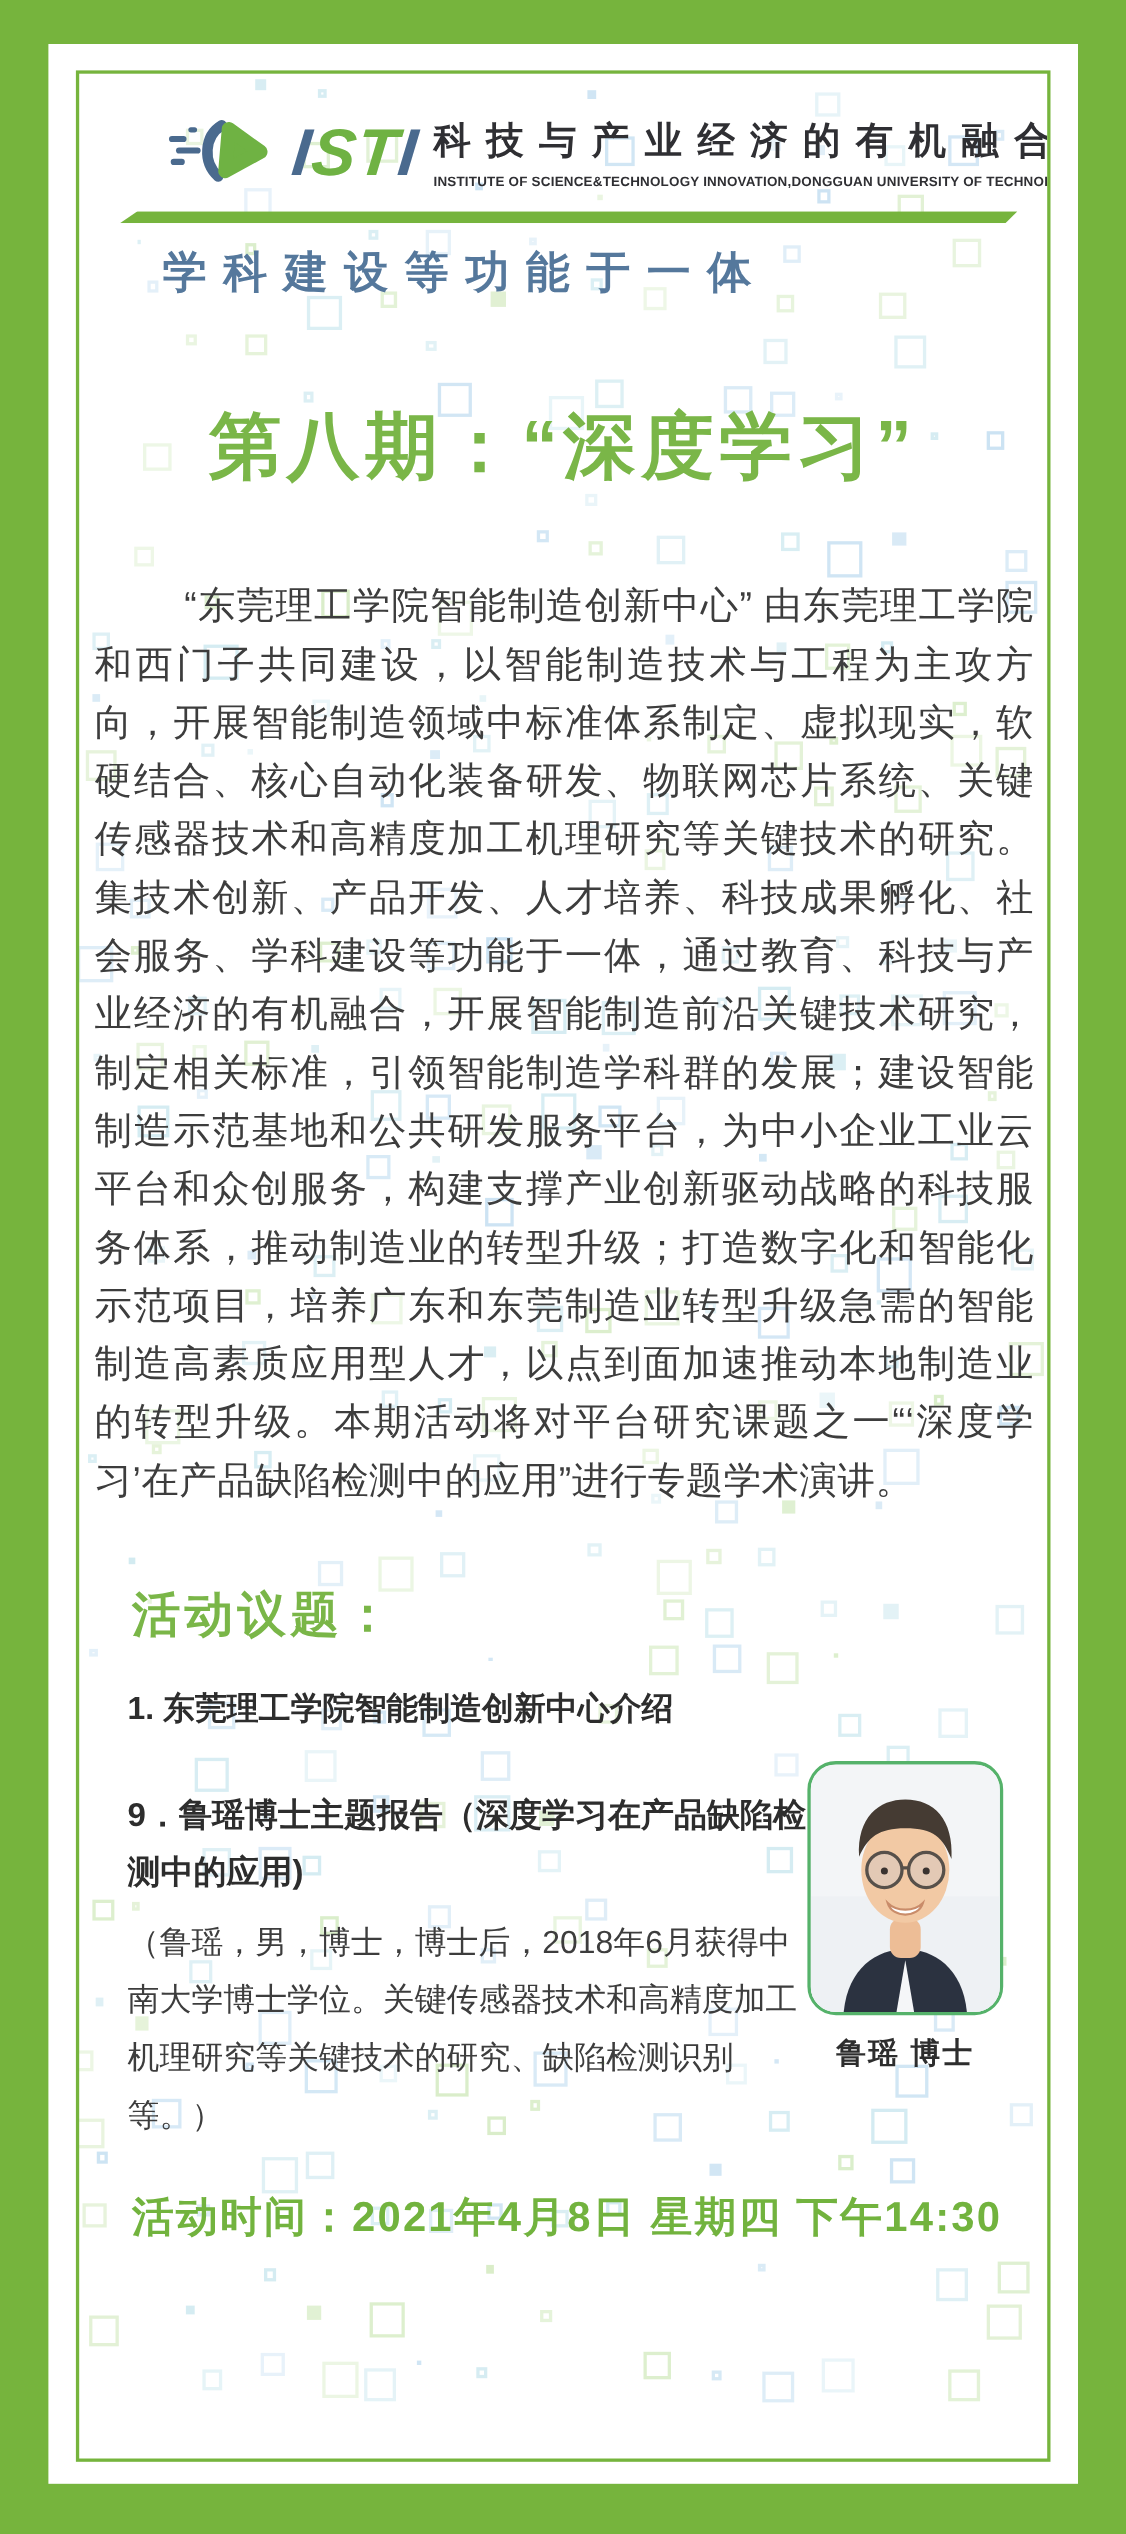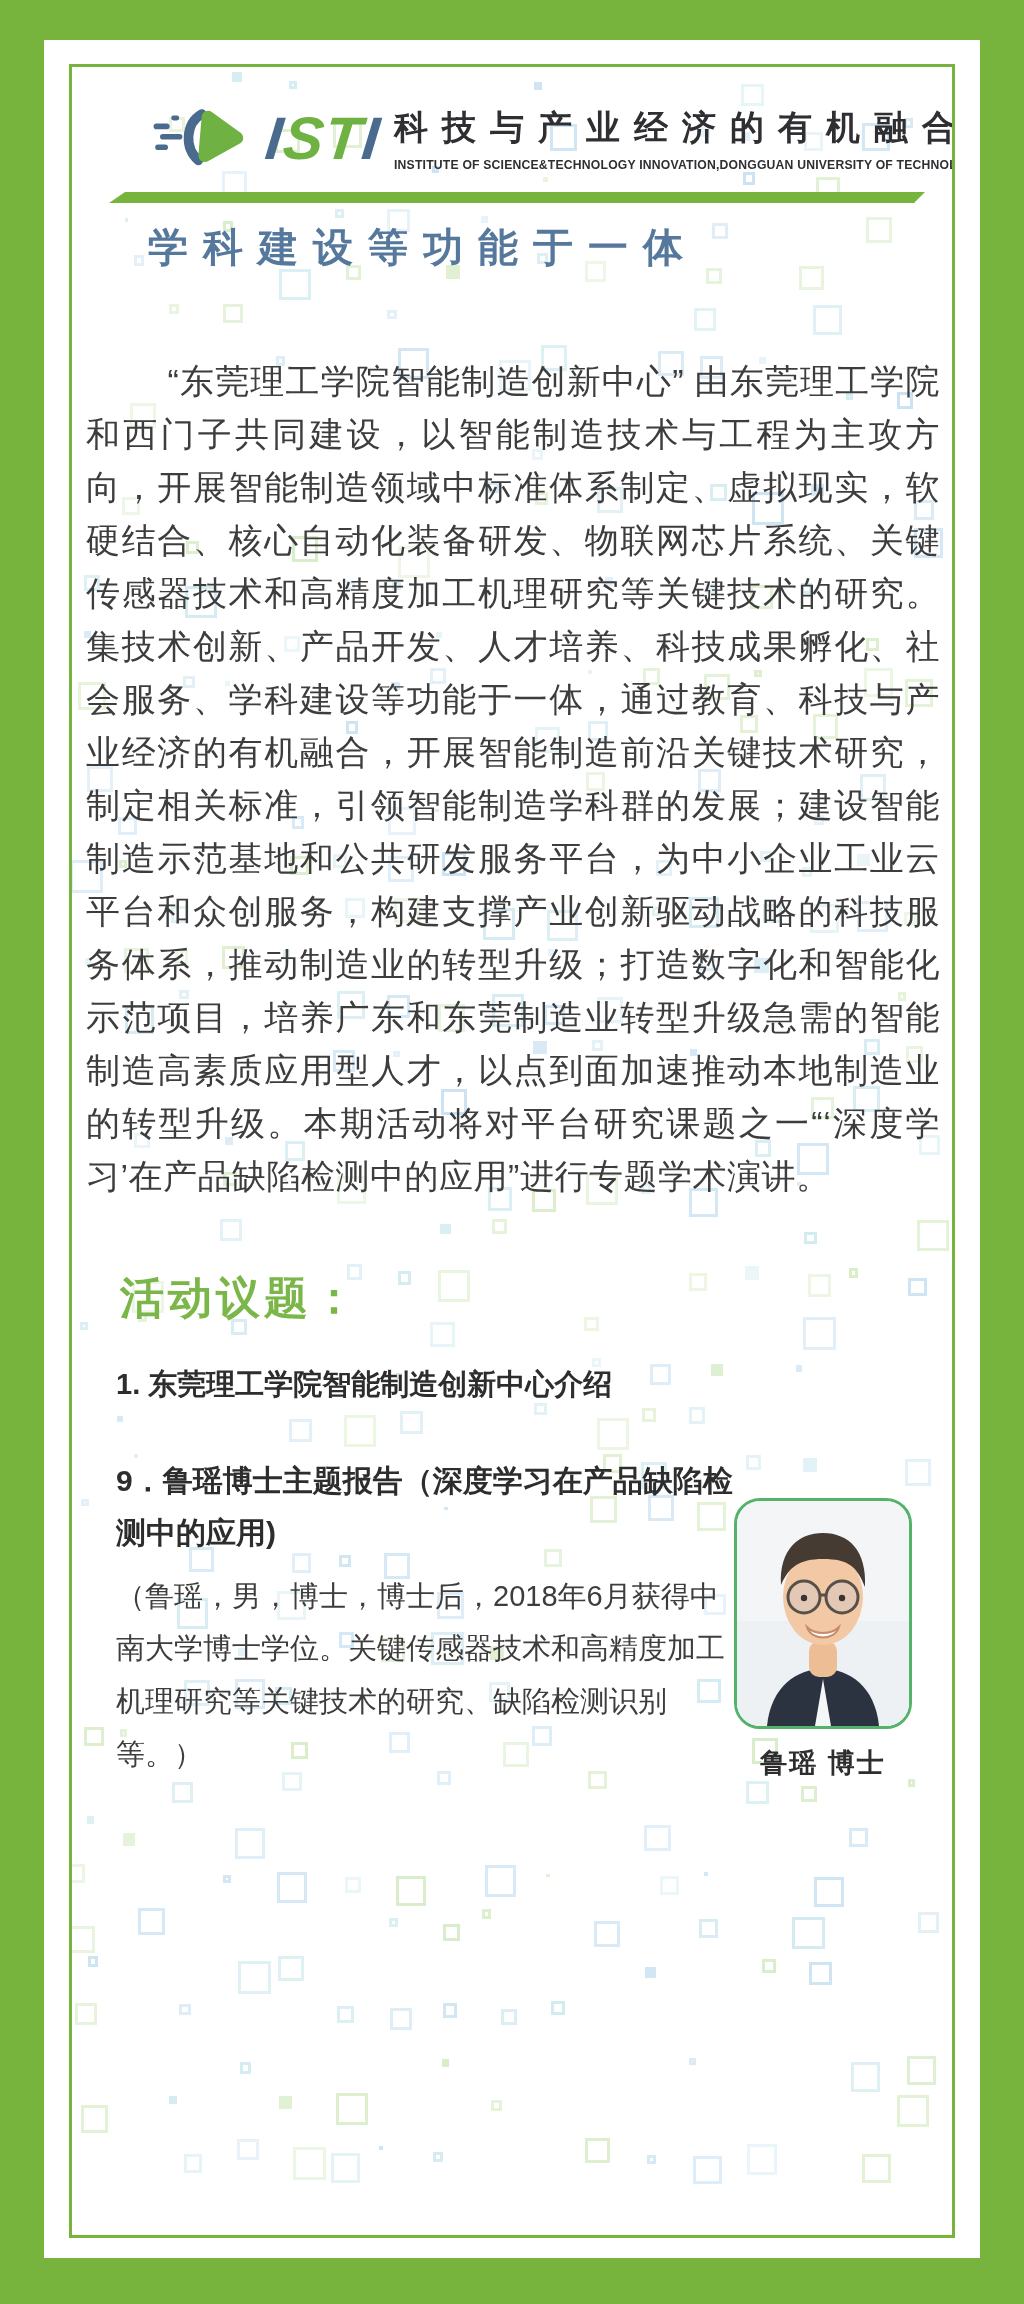--- a/index.html
+++ b/index.html
@@ -33,21 +33,21 @@
   .series{margin:17px 0 0 76px;font-size:40px;font-weight:700;color:#55789c;letter-spacing:15px;}
 
   .title{margin:80px 10px 0 10px;text-align:center;color:#7ab648;font-weight:900;
     font-size:66px;line-height:100px;letter-spacing:5px;}
 
   .intro{margin:70px 12px 0 14px;font-size:34px;line-height:53px;color:#3d3d3d;
     text-align:justify;text-indent:2.4em;letter-spacing:.5px;}
 
   .agenda-heading{margin:66px 0 0 48px;font-size:44px;font-weight:900;color:#7ab648;letter-spacing:4px;}
 
-  .agenda-row{display:flex;justify-content:space-between;align-items:flex-end;
+  .agenda-row{display:flex;justify-content:space-between;align-items:center;
     margin-top:36px;padding:0 48px 0 44px;}
   .agenda-left{width:618px;flex:none;color:#2d2d2d;}
   .agenda-item1{font-size:29px;font-weight:700;line-height:1.4;}
   .agenda-item2-title{font-size:30px;font-weight:700;line-height:1.75;margin-top:50px;}
   .agenda-item2-detail{font-size:29px;font-weight:400;line-height:1.82;margin-top:10px;color:#3d3d3d;}
   .agenda-right{width:178px;flex:none;display:flex;flex-direction:column;align-items:center;}
   .photo-frame{width:172px;height:225px;border:3px solid #55b26a;border-radius:26px;overflow:hidden;background:#eef2f6;}
   .photo-frame svg{display:block;width:100%;height:100%;}
   .photo-caption{margin-top:16px;font-size:27px;font-weight:700;color:#2d2d2d;letter-spacing:2px;white-space:nowrap;}
 
@@ -384,20 +384,21 @@
           <div class="org-cn">科技与产业经济的有机融合</div>
           <div class="org-en">INSTITUTE OF SCIENCE&amp;TECHNOLOGY INNOVATION,DONGGUAN UNIVERSITY OF TECHNOLOGY</div>
         </div>
       </div>
 
       <div class="divider"></div>
 
       <div class="series">学科建设等功能于一体</div>
 
       <div class="title">
+        <div>第八期：“深度学习”</div>
       </div>
 
       <div class="intro">“东莞理工学院智能制造创新中心” 由东莞理工学院和西门子共同建设，以智能制造技术与工程为主攻方向，开展智能制造领域中标准体系制定、虚拟现实，软硬结合、核心自动化装备研发、物联网芯片系统、关键传感器技术和高精度加工机理研究等关键技术的研究。集技术创新、产品开发、人才培养、科技成果孵化、社会服务、学科建设等功能于一体，通过教育、科技与产业经济的有机融合，开展智能制造前沿关键技术研究，制定相关标准，引领智能制造学科群的发展；建设智能制造示范基地和公共研发服务平台，为中小企业工业云平台和众创服务，构建支撑产业创新驱动战略的科技服务体系，推动制造业的转型升级；打造数字化和智能化示范项目，培养广东和东莞制造业转型升级急需的智能制造高素质应用型人才，以点到面加速推动本地制造业的转型升级。本期活动将对平台研究课题之一“‘深度学习’在产品缺陷检测中的应用”进行专题学术演讲。</div>
 
       <div class="agenda-heading">活动议题：</div>
 
       <div class="agenda-row">
         <div class="agenda-left">
           <div class="agenda-item1">1. 东莞理工学院智能制造创新中心介绍</div>
           <div class="agenda-item2-title">9．鲁瑶博士主题报告（深度学习在产品缺陷检测中的应用)</div>
@@ -419,18 +420,21 @@
               <circle cx="67" cy="97" r="3.2" fill="#3a3330"></circle>
               <circle cx="105" cy="97" r="3.2" fill="#3a3330"></circle>
               <path d="M70 126 C78 134 94 134 102 126 C98 140 74 140 70 126 Z" fill="#fff" stroke="#c98c6a" stroke-width="2"></path>
             </svg>
           </div>
           <div class="photo-caption">鲁瑶 博士</div>
         </div>
       </div>
 
       <div class="footer">
+        <div class="footer-line">
+          <span>活动时间：</span><span>2021年4月8日 星期四 下午14:30</span>
+        </div>
       </div>
 
     </div>
   </div>
   <div class="inner-line"></div>
 </div>
 
 </body></html>

